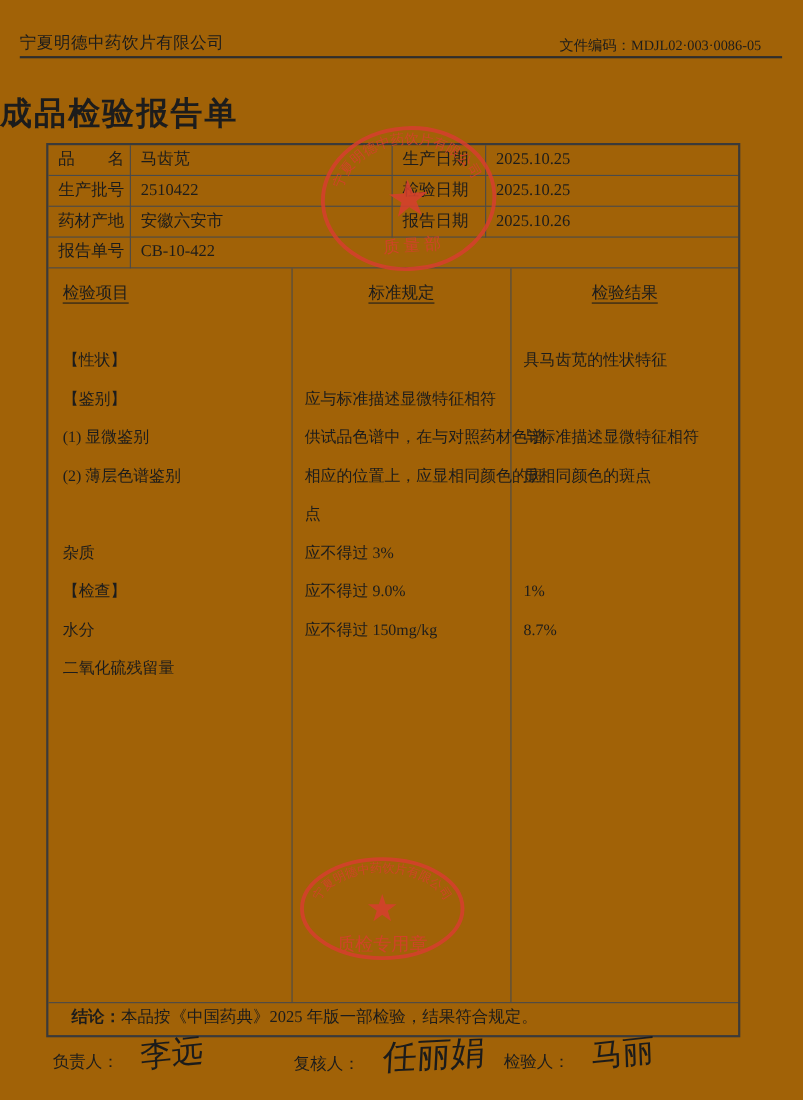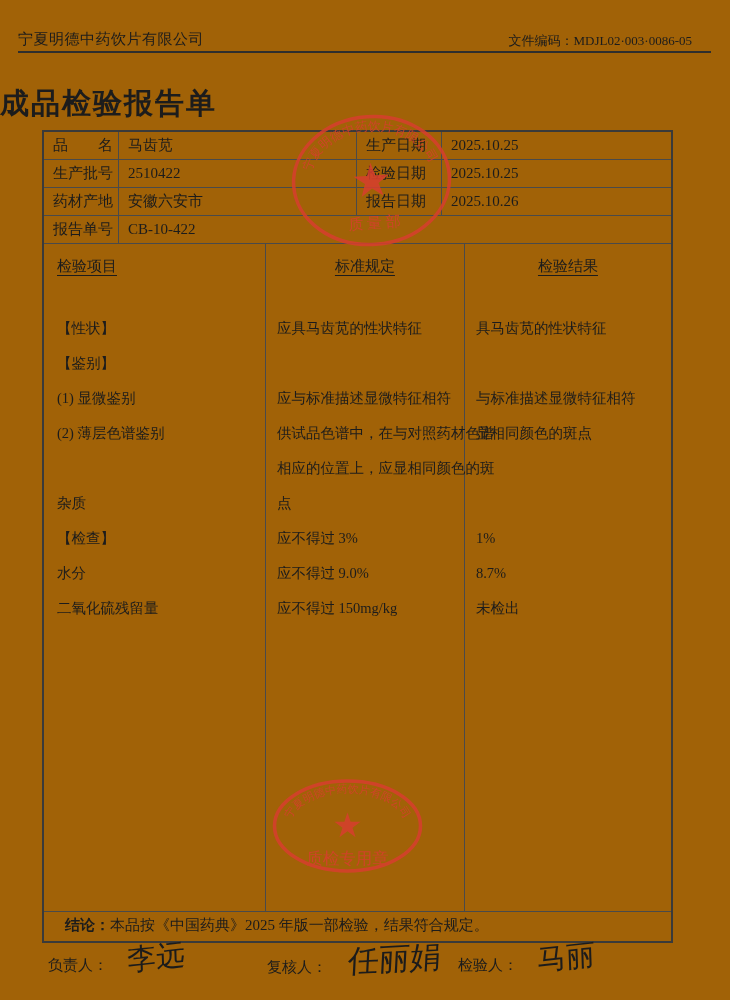--- a/index.html
+++ b/index.html
@@ -99,41 +99,39 @@
         <div class="ln">(1) 显微鉴别</div>
         <div class="ln">(2) 薄层色谱鉴别</div>
         <div class="ln"></div>
         <div class="ln">杂质</div>
         <div class="ln">【检查】</div>
         <div class="ln">水分</div>
         <div class="ln">二氧化硫残留量</div>
       </div>
       <div class="insp-col c2">
         <div class="insp-hd"><span>标准规定</span></div>
-        <div class="ln">应具马齿苋的性状特征</div>
         <div class="ln"></div>
         <div class="ln">应与标准描述显微特征相符</div>
         <div class="ln">供试品色谱中，在与对照药材色谱</div>
         <div class="ln">相应的位置上，应显相同颜色的斑</div>
         <div class="ln">点</div>
         <div class="ln">应不得过 3%</div>
         <div class="ln">应不得过 9.0%</div>
         <div class="ln">应不得过 150mg/kg</div>
       </div>
       <div class="insp-col c3">
         <div class="insp-hd"><span>检验结果</span></div>
         <div class="ln">具马齿苋的性状特征</div>
         <div class="ln"></div>
         <div class="ln">与标准描述显微特征相符</div>
         <div class="ln">显相同颜色的斑点</div>
         <div class="ln"></div>
         <div class="ln"></div>
         <div class="ln">1%</div>
         <div class="ln">8.7%</div>
-        <div class="ln">未检出</div>
       </div>
     </div>
 
     <div class="concl"><b>结论：</b><span>本品按《中国药典》2025 年版一部检验，结果符合规定。</span></div>
   </div>
 
   <div class="sig-row">
     <div class="sig-group g1">
       <span>负责人：</span><span class="sig-name">李远</span>
     </div>

